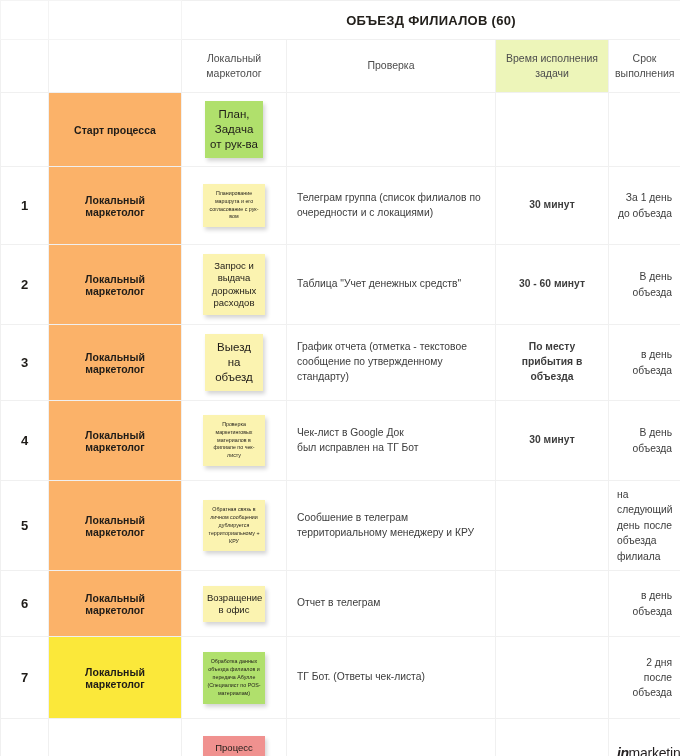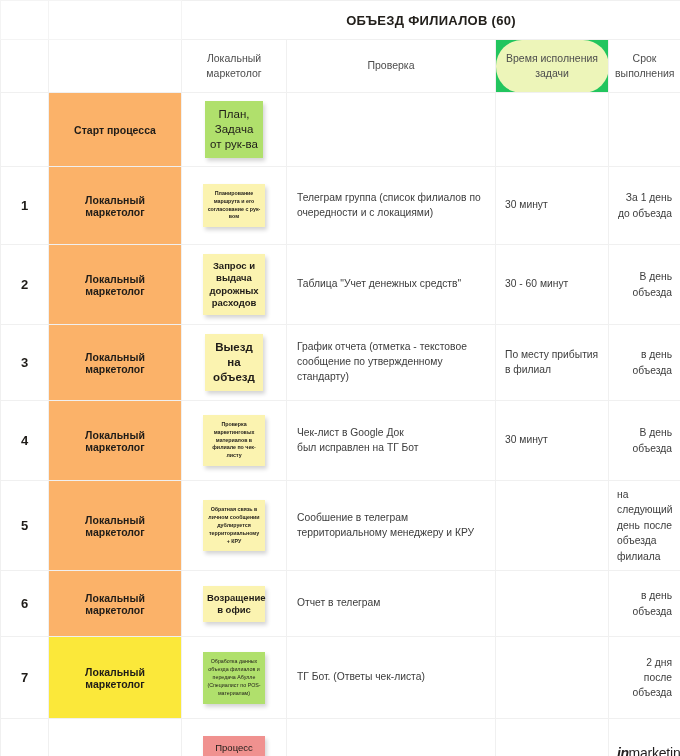--- a/index.html
+++ b/index.html
@@ -9,21 +9,21 @@
     background: #ffffff;
   }
   body {
     font-family: "Liberation Sans", "DejaVu Sans", sans-serif;
     -webkit-font-smoothing: antialiased;
   }
   #sheet {
     position: relative;
     width: 680px;
     height: 756px;
-    background: #22c55e;
+    background: #404040;
     overflow: hidden;
   }
   table.grid {
     width: 680px;
     border-collapse: collapse;
     table-layout: fixed;
   }
   table.grid td {
     border: 1px solid #f0f0f0;
     padding: 0;
@@ -54,21 +54,21 @@
   
   .colhead {
     background: #eef6cf;
     text-align: center;
     font-size: 10.5px;
     color: #4d4d4d;
     line-height: 1.45;
     height: 48px;
     padding: 2px 6px !important;
   }
-  .colhead.accent { background: #edf5b9; border-radius: 26px; }
+  .colhead.accent { background: #edf5b9; }
   .colhead.plainbg { background: #ffffff; }
 
   
   .role {
     text-align: center;
     font-size: 10.5px;
     font-weight: bold;
     color: #1f1c18;
     padding: 4px 6px !important;
   }
@@ -88,40 +88,41 @@
   .note {
     display: inline-block;
     box-sizing: border-box;
     text-align: center;
     color: #1f1c18;
     box-shadow: 2px 3px 4px rgba(0,0,0,0.17);
     padding: 6px 4px;
     line-height: 1.28;
   }
   .note.green  { background: #b0e06c; }
-  .note.yellow { background: #fbf3b0; font-weight: bold; }
+  .note.yellow { background: #fbf3b0; }
   .note.pink   { background: #f0918f; }
   .note.big    { font-size: 11.5px; width: 58px; }
   .note.small  { font-size: 5.3px; width: 62px; line-height: 1.5; }
   .note.mid    { font-size: 9.5px;  width: 62px; }
 
   
   .doc {
     font-size: 10.3px;
     color: #3c3c3c;
     line-height: 1.45;
     padding: 6px 10px !important;
     text-align: left;
   }
   .time {
     font-size: 10.3px;
     color: #3c3c3c;
     line-height: 1.45;
     padding: 6px 9px !important;
-    text-align: left;
+    text-align: center;
+    font-weight: bold;
   }
   .dead {
     font-size: 10.3px;
     color: #3c3c3c;
     line-height: 1.5;
     padding: 6px 8px !important;
     text-align: right;
   }
   .dead.justify { text-align: justify; }
 
@@ -193,21 +194,21 @@
           <td class="note-cell"><div class="note yellow mid">Запрос и выдача дорожных расходов</div></td>
           <td class="doc">Таблица "Учет денежных средств"</td>
           <td class="time">30 - 60 минут</td>
           <td class="dead">В день объезда</td>
         </tr>
         <tr style="height: 76px;">
           <td class="rownum">3</td>
           <td class="role orange">Локальный маркетолог</td>
           <td class="note-cell"><div class="note yellow big">Выезд<br>на<br>объезд</div></td>
           <td class="doc">График отчета (отметка - текстовое сообщение по утвержденному стандарту)</td>
-          <td class="time">По месту прибытия в филиал</td>
+          <td class="time">По месту прибытия в объезда</td>
           <td class="dead">в день объезда</td>
         </tr>
         <tr style="height: 80px;">
           <td class="rownum">4</td>
           <td class="role orange">Локальный маркетолог</td>
           <td class="note-cell"><div class="note yellow small">Проверка маркетинговых материалов в филиале по чек-листу</div></td>
           <td class="doc">Чек-лист в Google Док<br>был исправлен на ТГ Бот</td>
           <td class="time">30 минут</td>
           <td class="dead">В день объезда</td>
         </tr>

